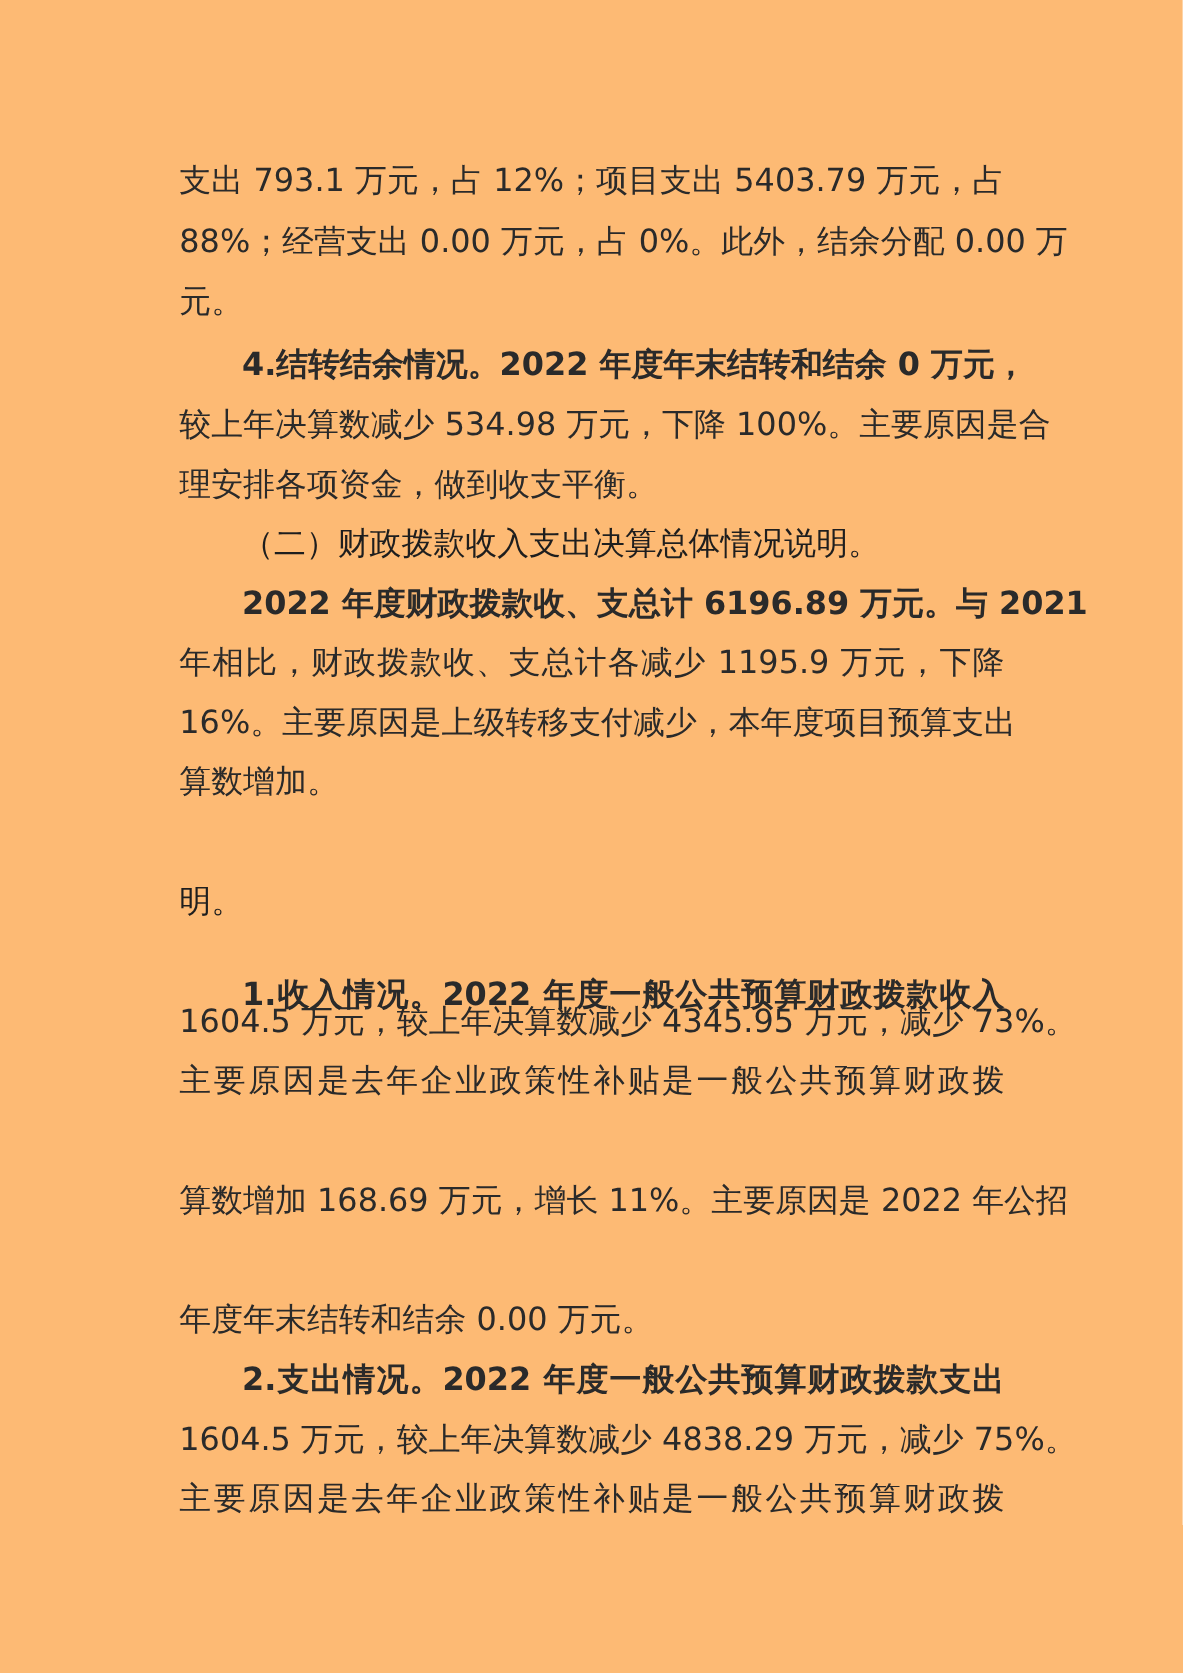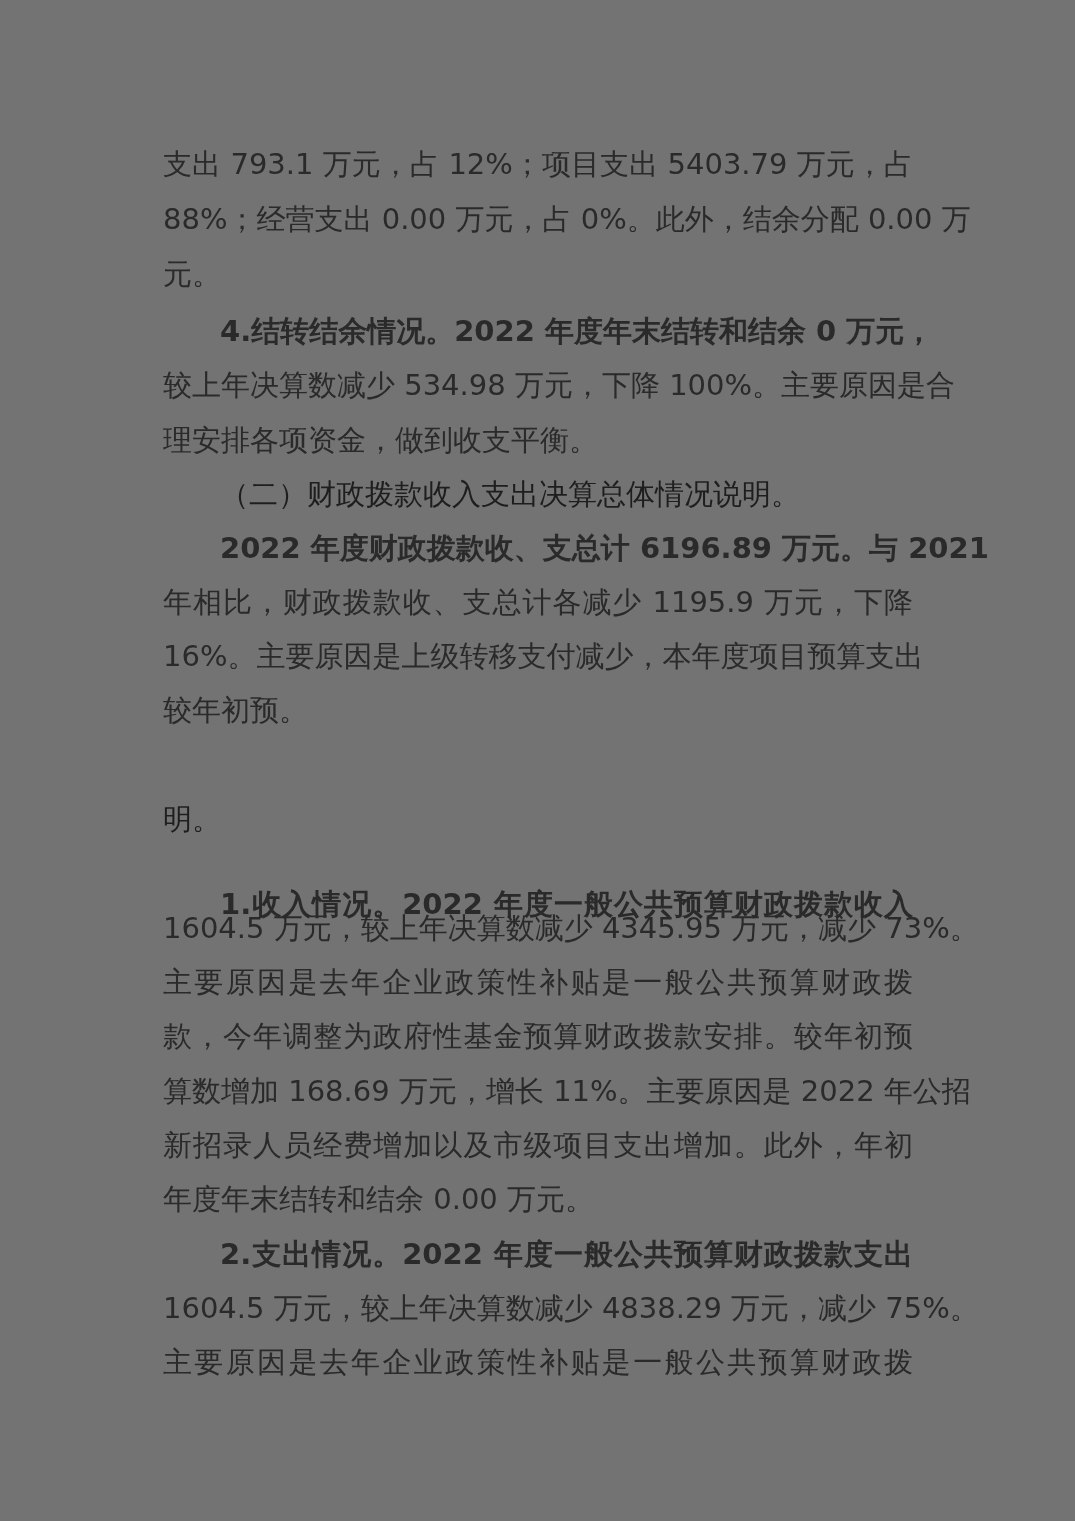--- a/index.html
+++ b/index.html
@@ -1,18 +1,18 @@
 <!DOCTYPE html>
 <html><head>
 <meta charset="utf-8">
 <style>
   html, body { margin: 0; padding: 0; background: #ffffff; }
   body { width: 1075px; height: 1521px; position: relative; overflow: hidden; }
   .page {
-    position: absolute; left: 0; top: 0; width: 1075px; height: 1521px; background: #737373;
+    position: absolute; left: 0; top: 0; width: 1075px; height: 1521px; background: #fdba74;
   }
   .line {
     position: absolute;
     left: 163px;
     width: 750px;
     font-family: "DejaVu Sans", "Liberation Sans", sans-serif;
     font-size: 29px;
     line-height: 36px;
     color: #2a2a2a;
     white-space: nowrap;
@@ -34,28 +34,26 @@
 
   <div class="line indent" style="top:313px">4.结转结余情况。2022 年度年末结转和结余 0 万元，</div>
   <div class="line" style="top:367px">较上年决算数减少 534.98 万元，下降 100%。主要原因是合</div>
   <div class="line last" style="top:422px">理安排各项资金，做到收支平衡。</div>
 
   <div class="line indent last heading" style="top:476px">（二）财政拨款收入支出决算总体情况说明。</div>
 
   <div class="line indent" style="top:530px">2022 年度财政拨款收、支总计 6196.89 万元。与 2021</div>
   <div class="line" style="top:584px">年相比，财政拨款收、支总计各减少 1195.9 万元，下降</div>
   <div class="line" style="top:638px">16%。主要原因是上级转移支付减少，本年度项目预算支出</div>
-  <div class="line last" style="top:692px">较年初预。</div>
+  <div class="line last" style="top:692px">算数增加。</div>
 
   <div class="line last heading" style="top:801px">明。</div>
 
   <div class="line indent" style="top:886px">1.收入情况。2022 年度一般公共预算财政拨款收入</div>
   <div class="line" style="top:910px">1604.5 万元，较上年决算数减少 4345.95 万元，减少 73%。</div>
   <div class="line" style="top:964px">主要原因是去年企业政策性补贴是一般公共预算财政拨</div>
-  <div class="line" style="top:1018px">款，今年调整为政府性基金预算财政拨款安排。较年初预</div>
   <div class="line" style="top:1073px">算数增加 168.69 万元，增长 11%。主要原因是 2022 年公招</div>
-  <div class="line" style="top:1127px">新招录人员经费增加以及市级项目支出增加。此外，年初</div>
   <div class="line last" style="top:1181px">年度年末结转和结余 0.00 万元。</div>
 
   <div class="line indent" style="top:1236px">2.支出情况。2022 年度一般公共预算财政拨款支出</div>
   <div class="line" style="top:1290px">1604.5 万元，较上年决算数减少 4838.29 万元，减少 75%。</div>
   <div class="line" style="top:1344px">主要原因是去年企业政策性补贴是一般公共预算财政拨</div>
 </div>
 
 </body></html>

